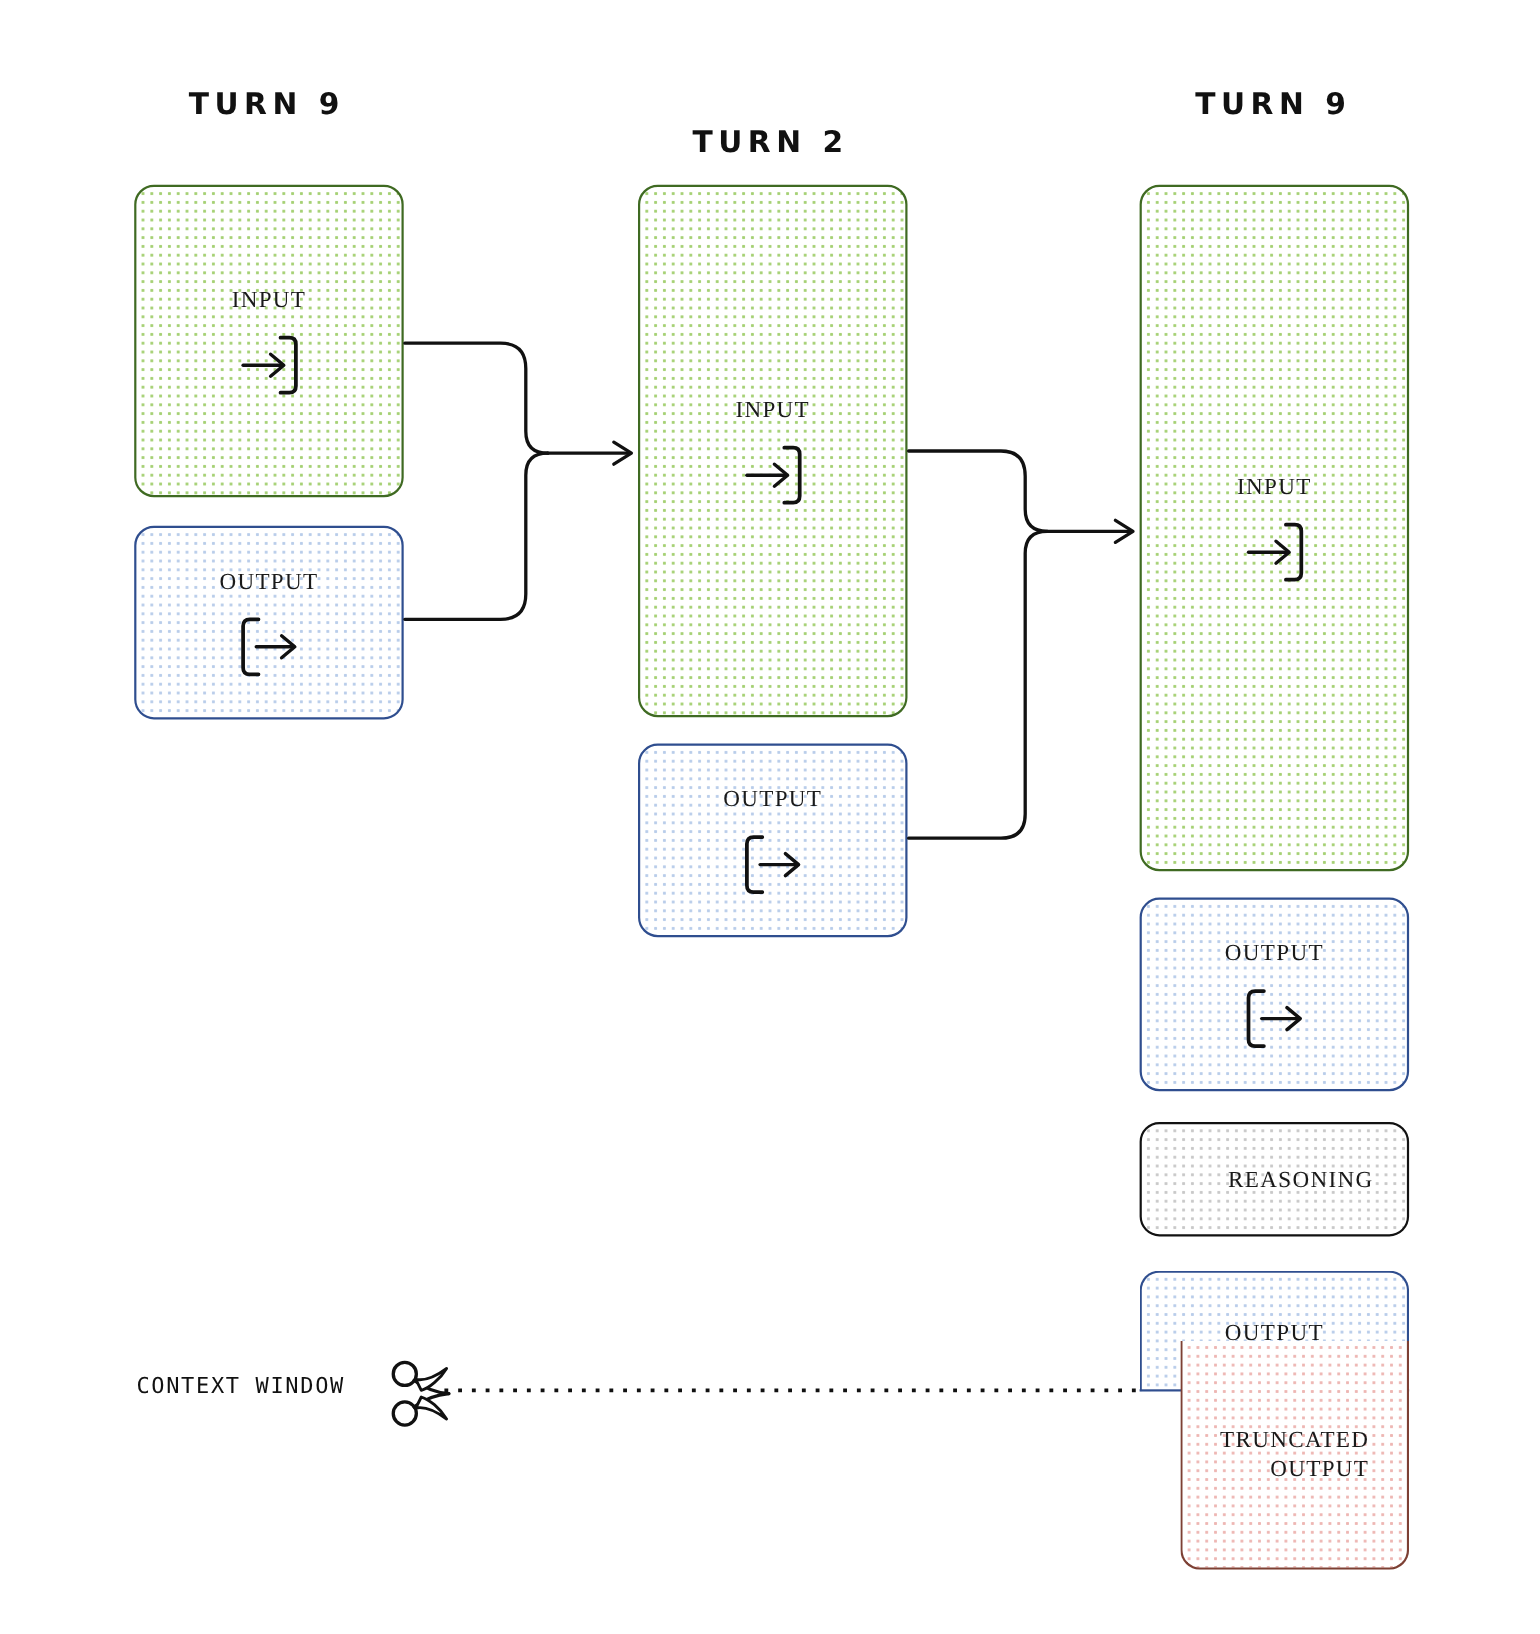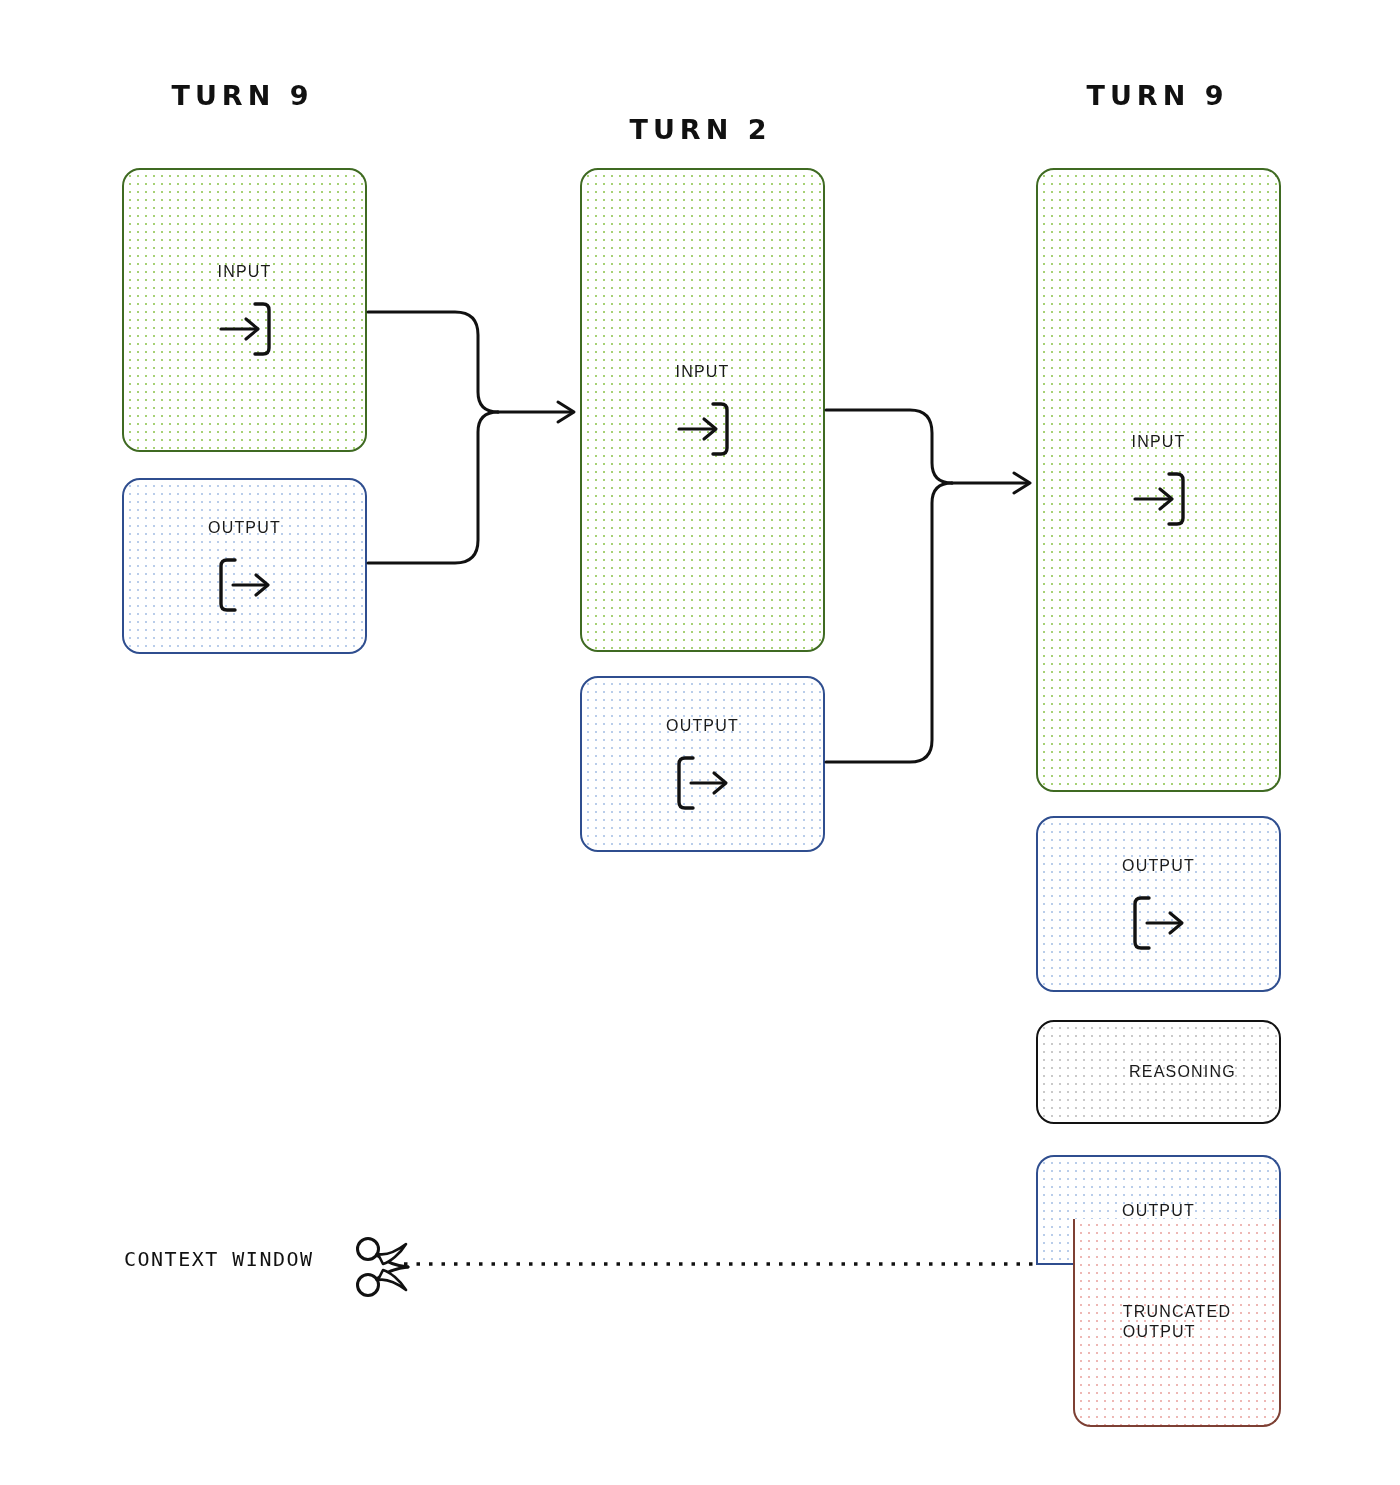--- a/index.html
+++ b/index.html
@@ -109,25 +109,25 @@
   }
   .split-divider {
     position: absolute;
     left: 0; right: 0;
     height: 0;
     border-top: 2.4px solid #2f4e8f;
   }
 
   .block-label,
   .split-label {
-    font-family: Liberation Sans, sans-serif;
-    font-size: 16px;
+    font-family: Liberation Serif, serif;
+    font-size: 21px;
     letter-spacing: 1.2px;
     color: #1a1a1a;
-    text-align: left;
+    text-align: right;
     line-height: 1.28;
     white-space: pre-line;
     user-select: none;
   }
 
   .block-icon {
     margin-top: 14px;
     line-height: 0;
   }
 

